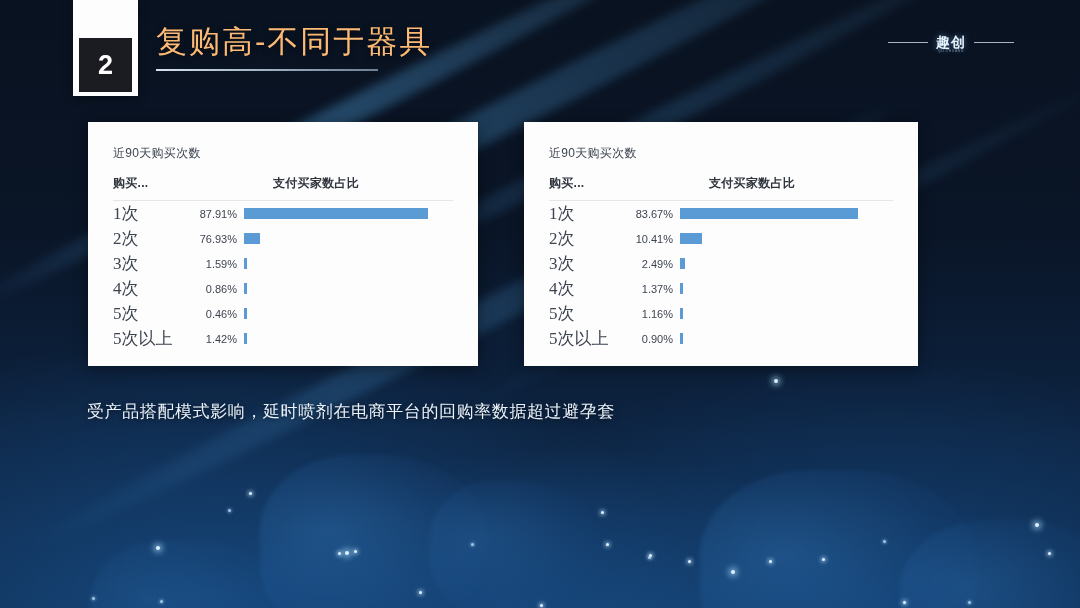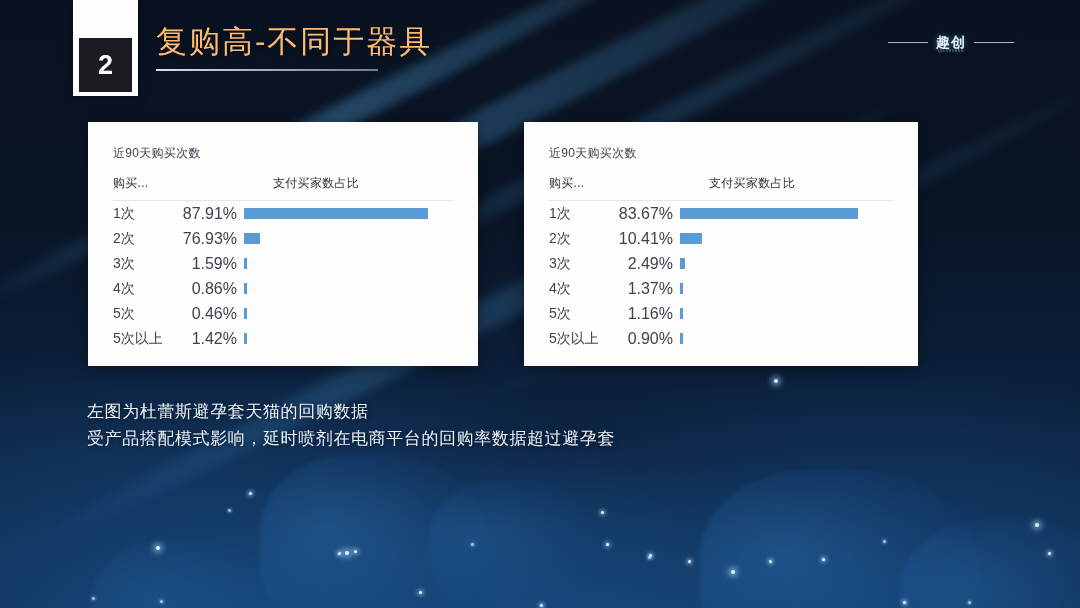--- a/index.html
+++ b/index.html
@@ -51,28 +51,28 @@
   .logo-cn{color:#e8f2fb;font-size:14px;font-weight:bold;letter-spacing:1px;line-height:1;
     text-shadow:0 0 6px rgba(120,190,255,.5);}
   .logo-tag{position:absolute;left:0;right:0;top:18px;font-size:3.4px;color:rgba(200,220,240,.55);letter-spacing:.6px;}
 
   
   .card{position:absolute;background:#fdfdfd;box-shadow:0 3px 14px rgba(0,0,0,.4);
     padding:8px;overflow:hidden;}
   .card-left{left:88px;top:122px;width:374px;height:228px;}
   .card-right{left:524px;top:122px;width:378px;height:228px;}
   .chart-title{color:#3d4450;font-size:12px;margin:15px 0 0 17px;letter-spacing:.3px;}
-  .chart-head{display:flex;margin:13px 0 0 17px;color:#2f343d;font-size:12px;font-weight:normal;letter-spacing:.3px;}
+  .chart-head{display:flex;margin:13px 0 0 17px;color:#2f343d;font-size:12px;font-weight:bold;letter-spacing:.3px;}
   .head-cat{width:60px;}
   .head-val{margin-left:100px;}
   .head-rule{margin:8px 17px 0 17px;height:1px;background:#e4e6ea;}
   .rows{margin:0 17px 0 17px;}
   .row{display:flex;align-items:center;height:25px;}
-  .row-cat{width:62px;color:#3d4450;font-size:14px;white-space:nowrap;}
-  .row-val{width:62px;text-align:right;color:#3d4450;font-size:16px;padding-right:7px;}
+  .row-cat{width:62px;color:#3d4450;font-size:17px;white-space:nowrap;font-family:Liberation Serif, serif;}
+  .row-val{width:62px;text-align:right;color:#3d4450;font-size:11px;padding-right:7px;}
   .row-barwrap{flex:1;height:11px;position:relative;}
   .row-bar{height:11px;background:#5b9bd5;min-width:1px;}
 
   
   .body-text{position:absolute;left:87px;top:398px;color:#eaf2fb;font-size:17px;line-height:27px;
     letter-spacing:.6px;text-shadow:0 1px 5px rgba(0,0,0,.55);}
   .body-line{white-space:nowrap;}
 </style>
 </head>
 <body>
@@ -244,17 +244,16 @@
           <span class="row-cat">5次以上</span>
           <span class="row-val">0.90%</span>
           <span class="row-barwrap">
             <span class="row-bar" style="display: block; width: 1.2%; background: rgb(91, 155, 213);"></span>
           </span>
         </div>
       </div>
   </div>
 
   <div class="body-text">
-    <div class="body-line">左图为杜蕾斯避孕套天猫的回购数据</div>
     <div class="body-line">受产品搭配模式影响，延时喷剂在电商平台的回购率数据超过避孕套</div>
   </div>
 
 </div>
 
 </body></html>

